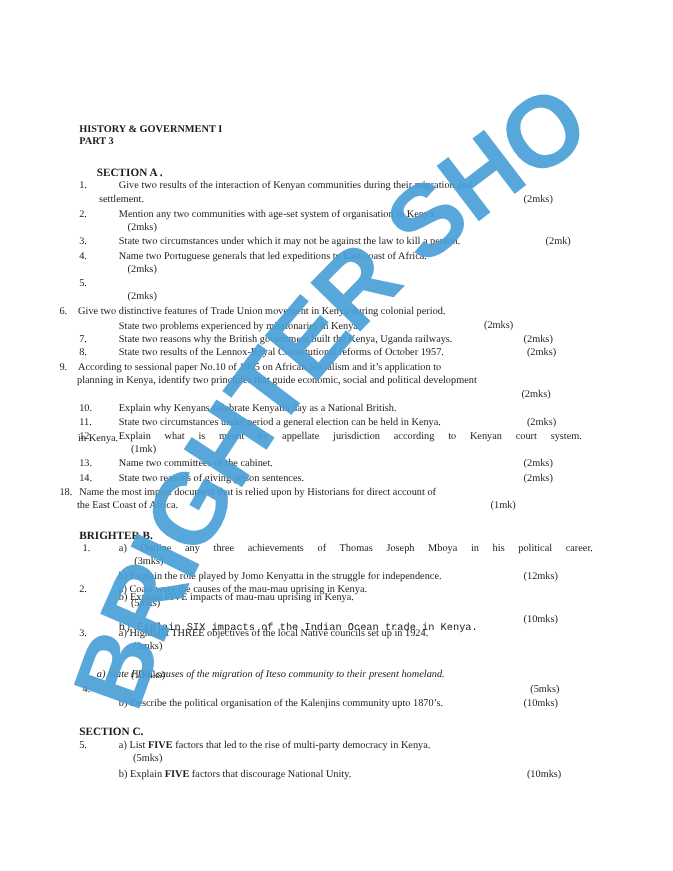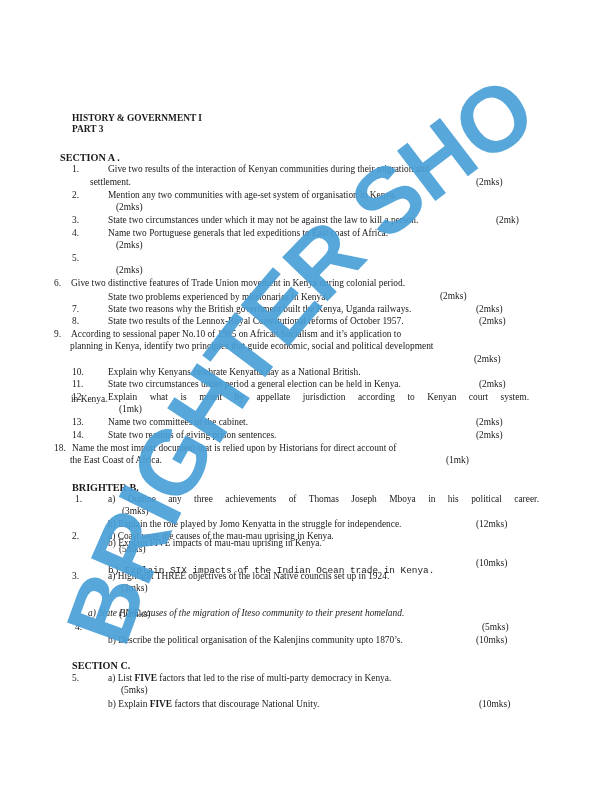--- a/index.html
+++ b/index.html
@@ -12,21 +12,21 @@
   .wm { position:absolute; left:0; top:0; width:612px; height:792px; pointer-events:none; }
   .wm text { font-family:"Liberation Sans","DejaVu Sans",sans-serif; font-weight:bold; }
   .sec { font-size:10.2px; }
 </style>
 </head>
 <body>
 
 <div class="ln b" style="left:72px;top:113px;">HISTORY &amp; GOVERNMENT I</div>
 <div class="ln b" style="left:72px;top:124px;">PART 3</div>
 
-<div class="ln b sec" style="left:60px;top:152px;">SECTION  A .</div>
+<div class="ln b sec" style="left:88px;top:152px;">SECTION  A .</div>
 
 <div>
   <div class="ln" style="left:72px;top:164px;">1.</div>
   <div class="ln" style="left:108px;top:164px;">Give two results of the interaction of Kenyan communities during their migration and</div>
   <div class="ln" style="left:90px;top:177px;">settlement.</div>
   <div class="mk" style="left:476px;top:177px;">(2mks)</div>
 </div>
 
 <div>
   <div class="ln" style="left:72px;top:190px;">2.</div>

